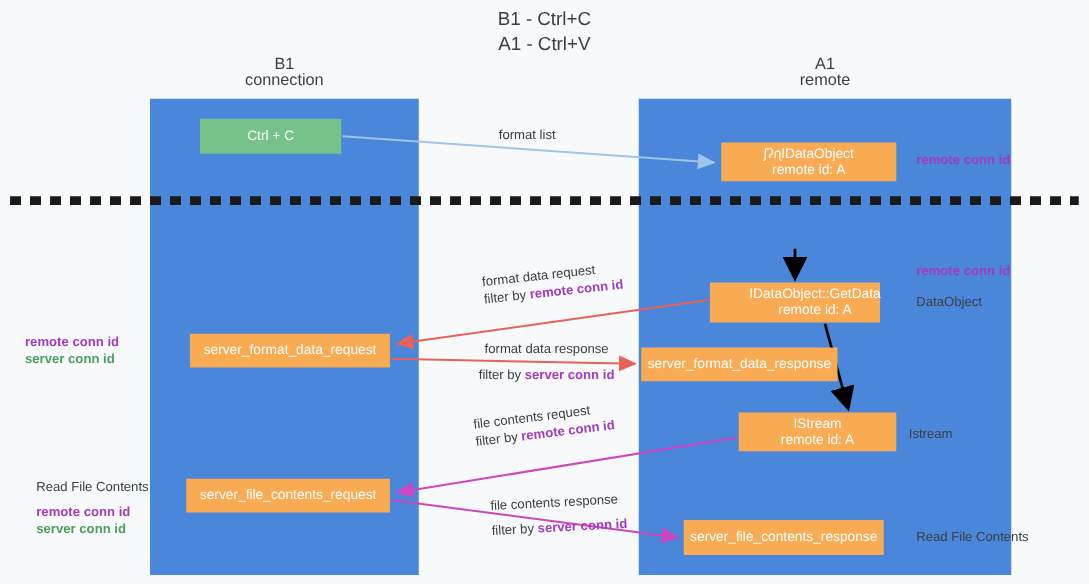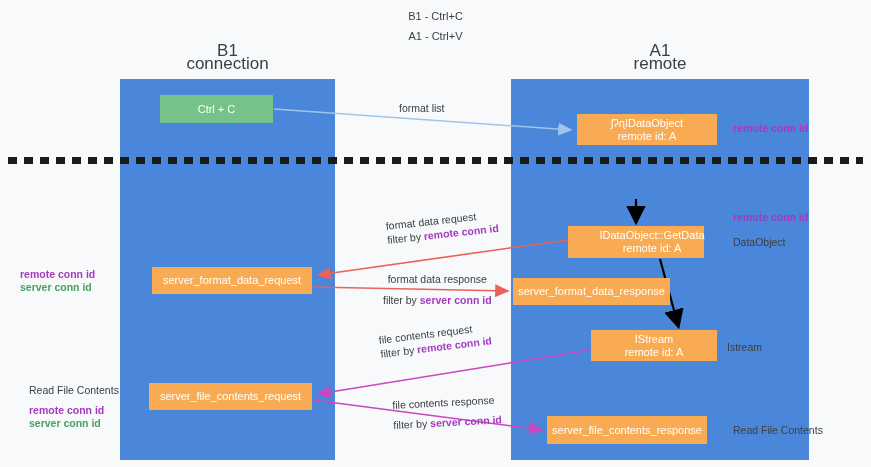--- a/index.html
+++ b/index.html
@@ -13,30 +13,30 @@
   #stage{position:absolute;left:0;top:0;width:871px;height:467px;}
 
   
   .lane{position:absolute;background:#4a86d9;}
   #lane-b1{left:120px;top:79px;width:215px;height:381px;}
   #lane-a1{left:511px;top:79px;width:298px;height:381px;}
 
   
   .lane-head{
     position:absolute;text-align:center;
-    font-size:17px;color:#3c4043;line-height:13px;
+    font-size:13px;color:#3c4043;line-height:13px;
   }
   #head-b1{left:120px;top:44px;width:215px;}
   #head-a1{left:511px;top:44px;width:298px;}
   .lane-head .l2{display:block;}
 
   
   #title{
     position:absolute;left:0;top:6px;width:871px;
-    text-align:center;font-size:11px;color:#3c4043;line-height:20px;
+    text-align:center;font-size:15px;color:#3c4043;line-height:20px;
   }
   #title span{display:block;}
 
   
   .node{
     position:absolute;display:flex;flex-direction:column;
     align-items:center;justify-content:center;
     color:#ffffff;font-size:11px;line-height:13px;text-align:center;
     box-sizing:border-box;
   }

